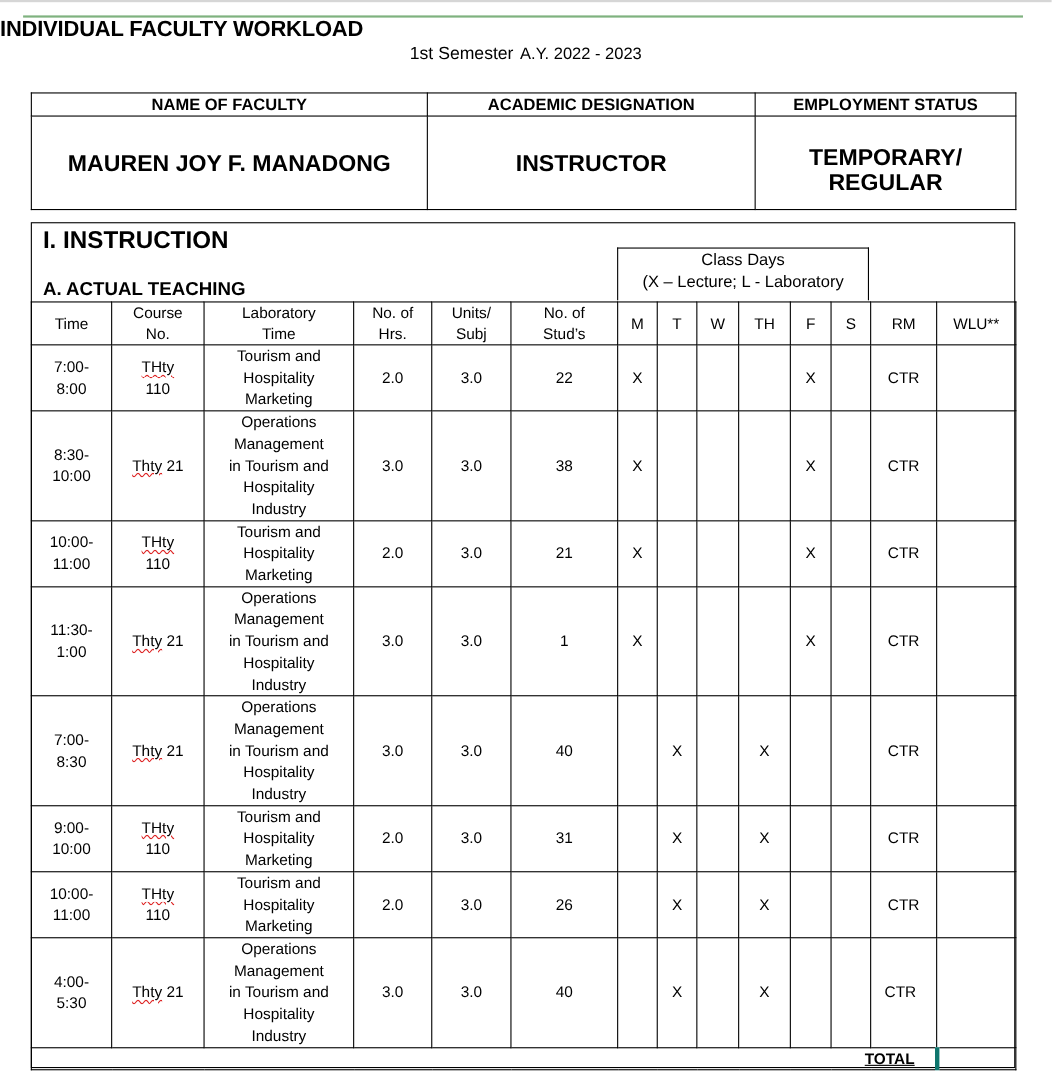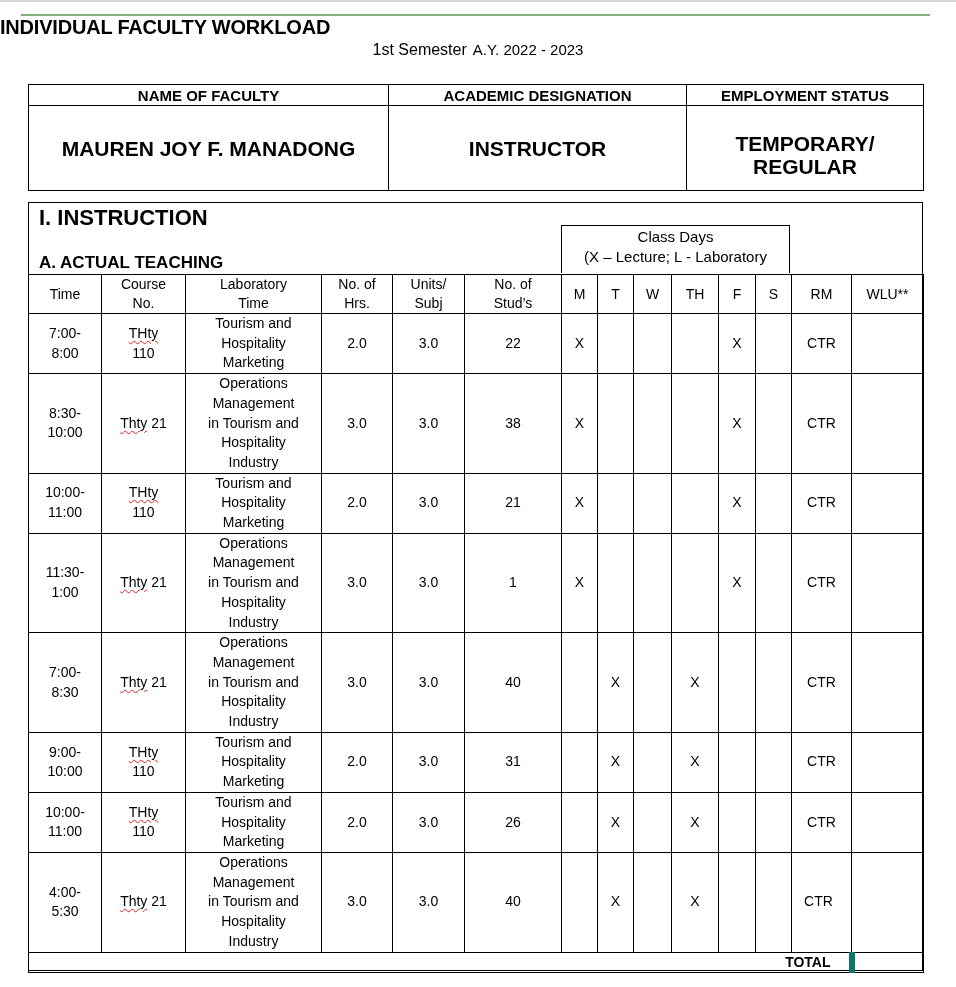--- a/index.html
+++ b/index.html
@@ -26,21 +26,21 @@
   .sec1 { position: absolute; left: 10px; top: 2px; font-weight: bold; font-size: 22px; }
   .sec2 { position: absolute; left: 10px; top: 50px; font-weight: bold; font-size: 17px; }
   .classdays { position: absolute; left: 532px; top: 22px; width: 229px; height: 48px; border: 1px solid #000; border-bottom: none;
     text-align: center; font-size: 15px; line-height: 20px; padding-top: 1px; box-sizing: border-box; }
   .main { left: 28px; top: 272px; width: 895px; font-size: 14px; }
   .main td { line-height: 19.7px; }
   .main tr.hdr td { height: 38px; line-height: 19px; }
   .main tr.r3 td { height: 58px; }
   .main tr.r5 td { height: 98px; }
   .main tr.tot td { height: 18px; }
-  .main td.tot-label { text-align: right; font-weight: bold; padding-right: 18px; border-right: 6px solid #0f766e; }
+  .main td.tot-label { text-align: right; font-weight: bold; padding-right: 18px; border-right: 4px solid #0f766e; text-decoration: underline; }
   .spell { text-decoration: underline wavy #d22; text-decoration-thickness: 1px; text-underline-offset: 2px; }
   .rm-shift { padding-right: 6px; }
 </style>
 </head>
 <body>
 
 <div class="topline"></div>
 <div class="title">INDIVIDUAL FACULTY WORKLOAD</div>
 <div class="subtitle"><span>1st Semester</span><span class="ay">A.Y. 2022 - 2023</span></div>
 

